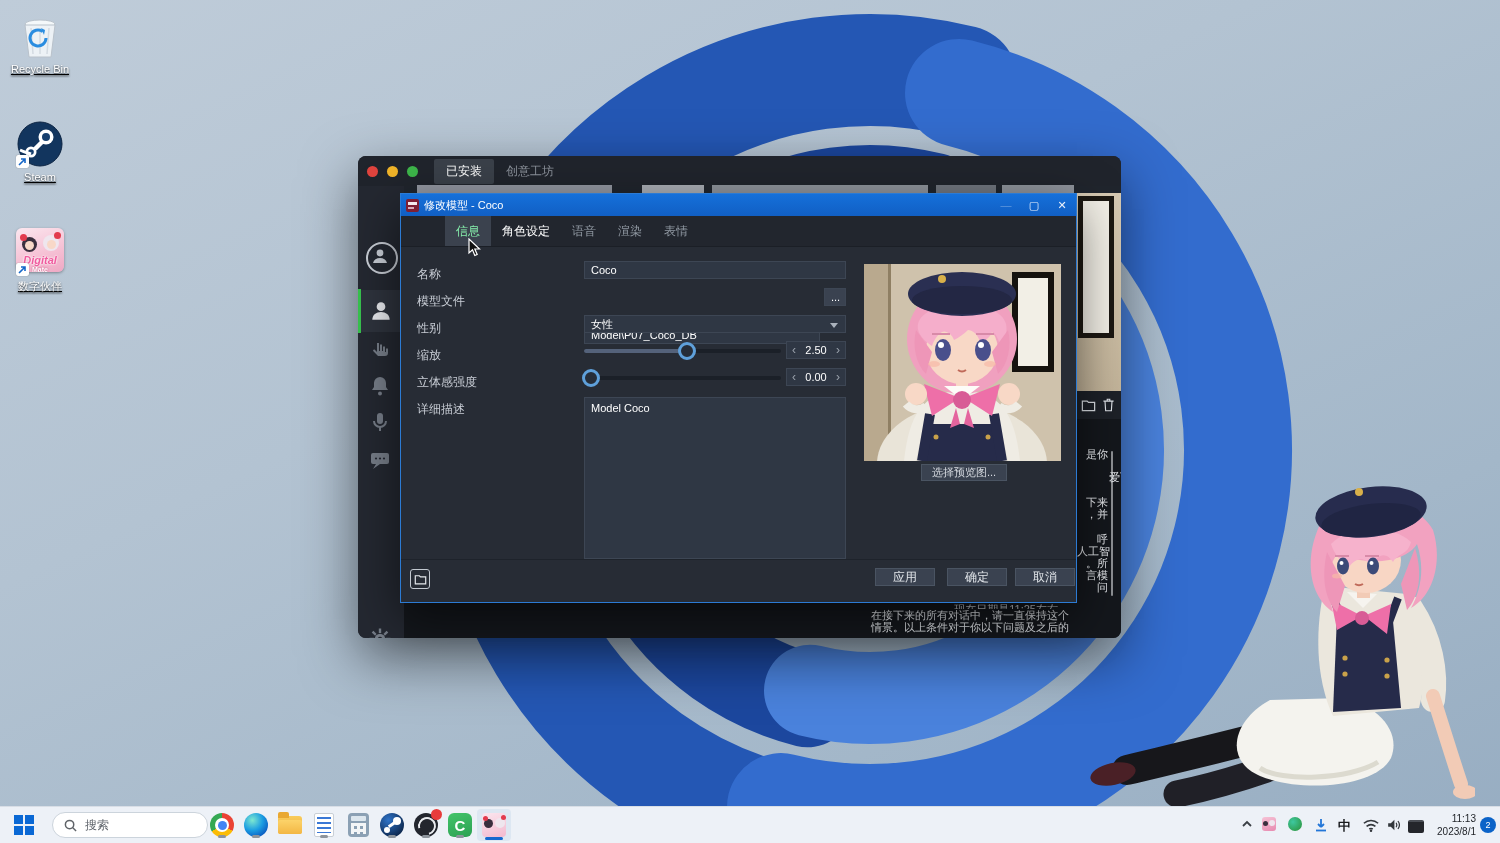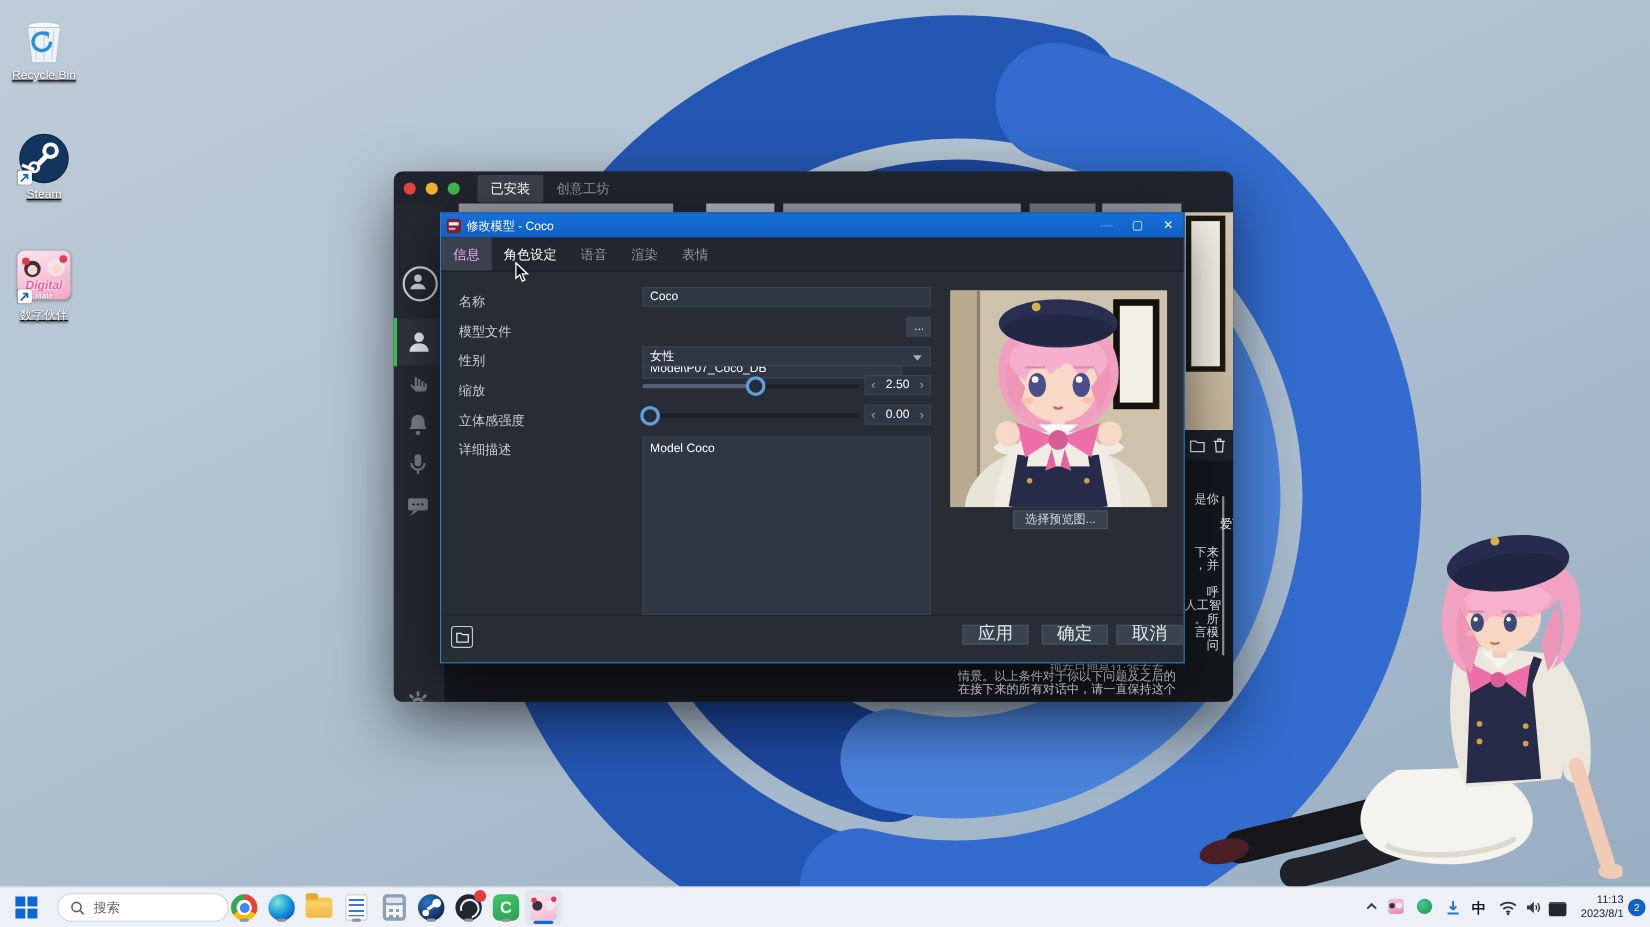--- a/index.html
+++ b/index.html
@@ -52,41 +52,41 @@
   .dlg{left:400px;top:193px;width:677px;height:410px;background:#272c35;border:1px solid #2c7bd4;
     box-sizing:border-box;box-shadow:0 16px 45px rgba(0,0,0,.55);z-index:4;}
   .dlg-title{position:absolute;left:0;top:0;right:0;height:22px;background:linear-gradient(180deg,#1570da,#115fc4);
     display:flex;align-items:center;color:#fff;font-size:11px;}
   .dlg-ico{width:13px;height:13px;margin:0 5px 0 5px;background:#7e1f33;border-radius:2px;position:relative;}
   .dlg-ico:before{content:"";position:absolute;left:2px;top:3px;width:9px;height:3px;background:#f3e9ec;}
   .dlg-ico:after{content:"";position:absolute;left:2px;top:8px;width:6px;height:2px;background:#d8aab6;}
   .wbtn{width:28px;text-align:center;font-size:11px;color:#eaf1fb;line-height:22px;}
   .dlg-tabs{position:absolute;left:0;top:22px;right:0;height:30px;background:#22262e;display:flex;align-items:stretch;border-bottom:1px solid #1b1f26;}
   .dtab{font-size:12px;color:#9098a2;padding:7px 11px 0 11px;}
-  .dtab.sel{background:#3b424e;color:#f0abfc;}
+  .dtab.sel{background:#3b424e;color:#86efac;margin-left:44px;}
   .dtab.hov{color:#fff;}
   .flabel{position:absolute;left:16px;font-size:12px;color:#c9ced6;}
   .field{position:absolute;background:#2f3744;border:1px solid #3d4654;color:#fff;font-size:11px;
     line-height:17px;padding:0 6px;box-sizing:border-box;height:18px;}
   .caret{position:absolute;right:7px;top:7px;width:0;height:0;border-left:4px solid transparent;border-right:4px solid transparent;border-top:5px solid #aab2bc;}
   .track{position:absolute;height:4px;background:#1b2028;border-radius:2px;}
   .tfill{position:absolute;height:4px;background:#54627a;border-radius:2px;}
   .knob{position:absolute;width:12px;height:12px;border-radius:50%;background:#262d38;border:3px solid #5fa0da;box-sizing:content-box;}
   .stepper{position:absolute;width:60px;height:18px;background:#2f3744;border:1px solid #3d4654;box-sizing:border-box;
     display:flex;align-items:center;color:#fff;font-size:11px;}
   .stepper .ar{width:14px;text-align:center;color:#9aa2ac;font-size:12px;}
   .stepper .val{flex:1;text-align:center;}
   .txtarea{position:absolute;left:183px;top:203px;width:262px;height:162px;background:#2f3744;border:1px solid #3d4654;
     box-sizing:border-box;color:#fff;font-size:11px;padding:4px 6px;}
   .preview{position:absolute;left:463px;top:70px;width:197px;height:197px;overflow:hidden;background:#cfc2ac;}
   .pv-btn{position:absolute;left:520px;top:270px;width:86px;height:17px;background:#3a4250;border:1px solid #4a5462;
     box-sizing:border-box;color:#d6dae0;font-size:11px;text-align:center;line-height:15px;}
   .dlg-foot{position:absolute;left:0;right:0;bottom:0;height:42px;border-top:1px solid #1e232b;}
   .fbtn{position:absolute;top:8px;width:60px;height:18px;background:#3a4250;border:1px solid #4a5462;box-sizing:border-box;
-    color:#e2e6ea;font-size:16px;text-align:center;line-height:16px;}
+    color:#e2e6ea;font-size:12px;text-align:center;line-height:16px;}
   .folderbtn{position:absolute;left:9px;top:9px;width:18px;height:18px;border:1px solid #c3c9d1;border-radius:3px;
     display:flex;align-items:center;justify-content:center;}
   
   .tb{position:absolute;left:0;bottom:0;width:1500px;height:36px;background:#edf1f7;border-top:1px solid #d8dee6;z-index:10;padding-left:32px;}
   .start{left:14px;top:8px;width:20px;height:20px;display:grid;grid-template-columns:9px 9px;grid-template-rows:9px 9px;gap:2px;}
   .start div{background:#0a68d4;}
   .srch{left:52px;top:5px;width:156px;height:26px;background:#fff;border:1px solid #ccd4dc;border-radius:13px;
     display:flex;align-items:center;color:#61666d;font-size:12px;box-sizing:border-box;}
   .app{top:4px;width:28px;height:28px;display:flex;align-items:center;justify-content:center;}
   .dash{position:absolute;bottom:1px;left:50%;transform:translateX(-50%);width:8px;height:3px;border-radius:2px;background:#8d949c;}
@@ -268,22 +268,22 @@
         <div class="chat-l">人工智</div>
         <div class="chat-l">。所</div>
         <div class="chat-l">言模</div>
         <div class="chat-l">问</div>
       </div>
       <div class="chat-sb"></div>
     </div>
 
     <div class="mw-bottom">
       <div class="clip-line">现在日期是11:25左右。</div>
+      <div>在接下来的所有对话中，请一直保持这个</div>
       <div>情景。以上条件对于你以下问题及之后的</div>
-      <div>在接下来的所有对话中，请一直保持这个</div>
     </div>
   </div>
 
   <div class="abs dlg">
     <div class="dlg-title">
       <span class="dlg-ico"></span>
       <span style="flex:1;">修改模型 - Coco</span>
       <span class="wbtn" style="opacity:.35;">—</span>
       <span class="wbtn">▢</span>
       <span class="wbtn">✕</span>

